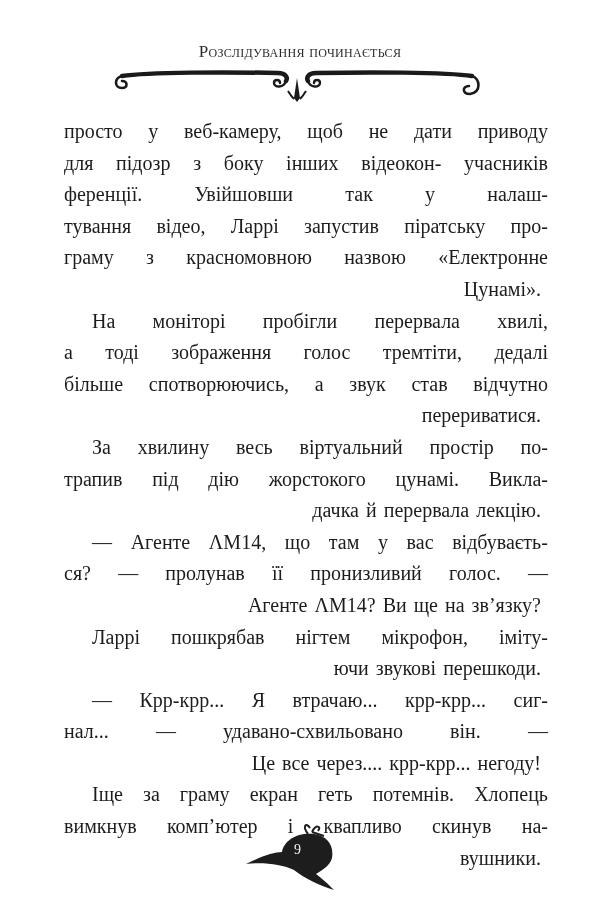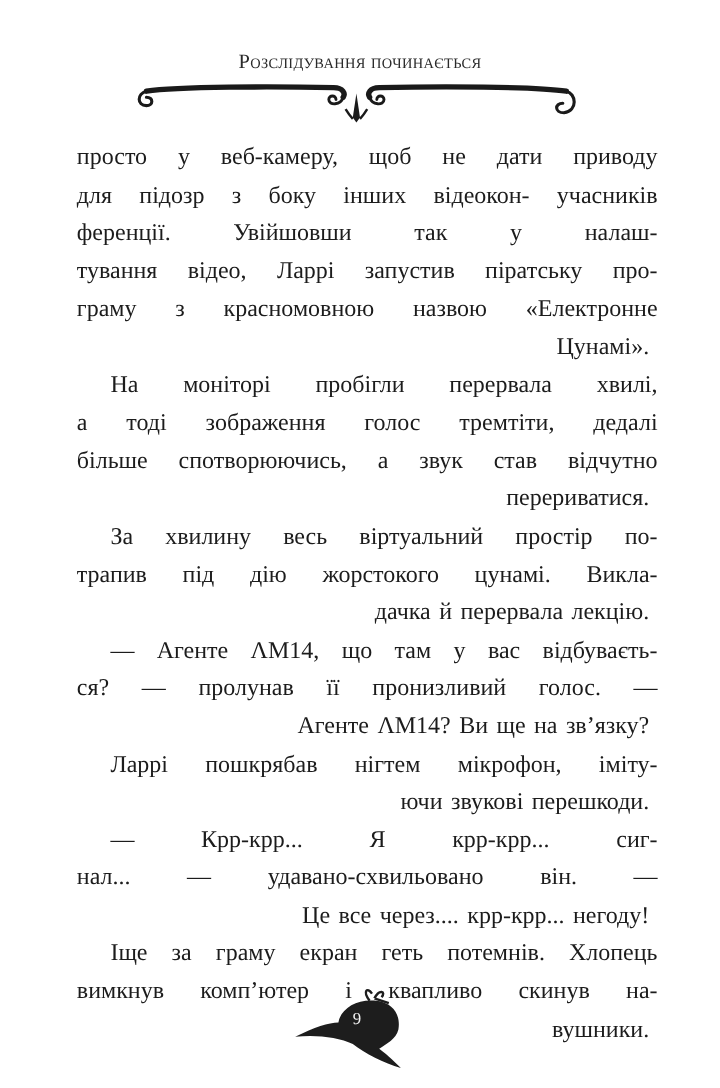--- a/index.html
+++ b/index.html
@@ -185,20 +185,21 @@
         <span class="w">ючи</span>
         <span class="w">звукові</span>
         <span class="w">перешкоди.</span>
       </div>
     </div>
     <div>
       <div class="line indent">
         <span class="w">—</span>
         <span class="w">Крр-крр...</span>
         <span class="w">Я</span>
+        <span class="w">втрачаю...</span>
         <span class="w">крр-крр...</span>
         <span class="w">сиг-</span>
       </div>
       <div class="line">
         <span class="w">нал...</span>
         <span class="w">—</span>
         <span class="w">удавано-схвильовано</span>
         <span class="w">він.</span>
         <span class="w">—</span>
       </div>

